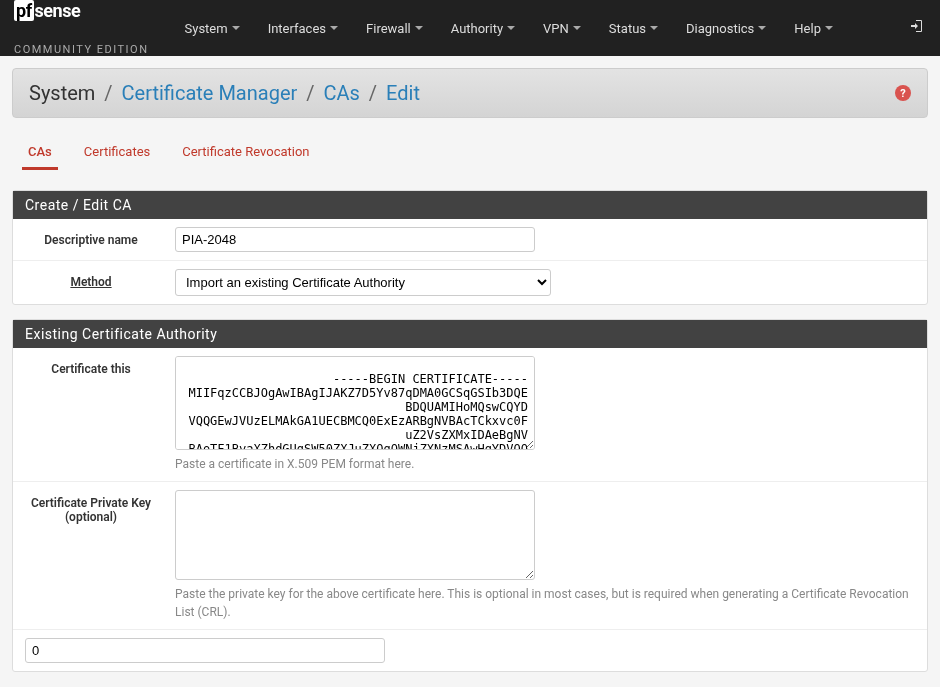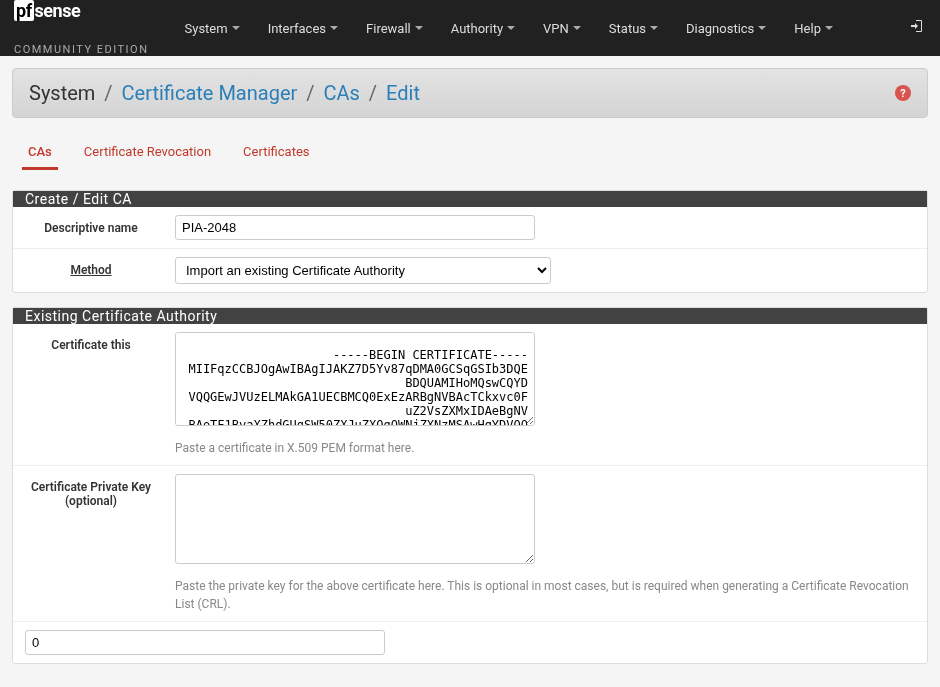--- a/index.html
+++ b/index.html
@@ -23,33 +23,33 @@
     .breadcrumb .sep { color: #666; margin: 0 4px; }
     .breadcrumb .crumb-link { color: #2a7fb8; }
     .breadcrumb .crumb-plain { color: #333; }
     .help-icon { background: #d9534f; color: #fff; width: 16px; height: 16px; border-radius: 50%; display: inline-flex; align-items: center; justify-content: center; font-size: 11px; font-weight: bold; cursor: pointer; }
     
     .tabs { display: flex; gap: 20px; margin-bottom: 20px; padding-left: 10px; }
     .tab { color: #c0392b; padding: 8px 6px; cursor: pointer; font-size: 13px; }
     .tab.active { border-bottom: 3px solid #c0392b; font-weight: 500; }
     
     .panel { border: 1px solid #ddd; border-radius: 3px; margin-bottom: 14px; background: #fff; }
-    .panel-header { background: #424242; color: #fff; padding: 0 12px; font-size: 14px; letter-spacing: 0.5px; }
+    .panel-header { background: #424242; color: #fff; padding: 6px 12px; font-size: 14px; letter-spacing: 0.5px; }
     
     .form-row { display: flex; padding: 8px 12px; border-bottom: 1px solid #eee; align-items: flex-start; }
     .form-row:last-child { border-bottom: none; }
     .form-label { width: 150px; text-align: center; padding-right: 18px; font-size: 12px; font-weight: 600; color: #333; padding-top: 6px; flex-shrink: 0; }
     .form-label.underlined { text-decoration: underline; }
     .form-field { flex: 1; max-width: 745px; }
     .form-field input[type="text"], .form-field input[type="number"] { width: 360px; padding: 4px 6px; border: 1px solid #ccc; border-radius: 3px; font-size: 13px; }
     .form-field select { width: 376px; padding: 4px 6px; border: 1px solid #ccc; border-radius: 3px; font-size: 13px; background: #fff; }
     .form-field textarea { width: 360px; height: 96px; padding: 15px 6px; border: 1px solid #ccc; border-radius: 3px; font-family: monospace; font-size: 12px; resize: vertical; text-align: right; }
     .form-field textarea.tall { height: 94px; }
     .form-field textarea.key { height: 90px; }
-    .helptext { color: #888; font-size: 12px; margin-top: 10px; line-height: 1.5; }
+    .helptext { color: #888; font-size: 12px; margin-top: 2px; line-height: 1.5; }
     
     .textarea-scroll { overflow-y: scroll; }
   </style>
 </head>
 <body>
 
 <div class="navbar">
   <div class="navbar-left">
     <div class="brand">
       <span class="brand-main"><span class="pf">pf</span>sense</span>
@@ -107,22 +107,22 @@
       <span class="sep">/</span>
       <span class="crumb-link">CAs</span>
       <span class="sep">/</span>
       <span class="crumb-link">Edit</span>
     </div>
     <span class="help-icon">?</span>
   </div>
 
   <div class="tabs">
     <div class="tab active">CAs</div>
+    <div class="tab">Certificates</div>
     <div class="tab">Certificate Revocation</div>
-    <div class="tab">Certificates</div>
   </div>
 
   <div class="panel">
     <div class="panel-header">Create / Edit CA</div>
     <div class="form-row">
       <div class="form-label">Descriptive name</div>
       <div class="form-field">
         <input type="text" value="PIA-2048" style="">
       </div>
     </div>

